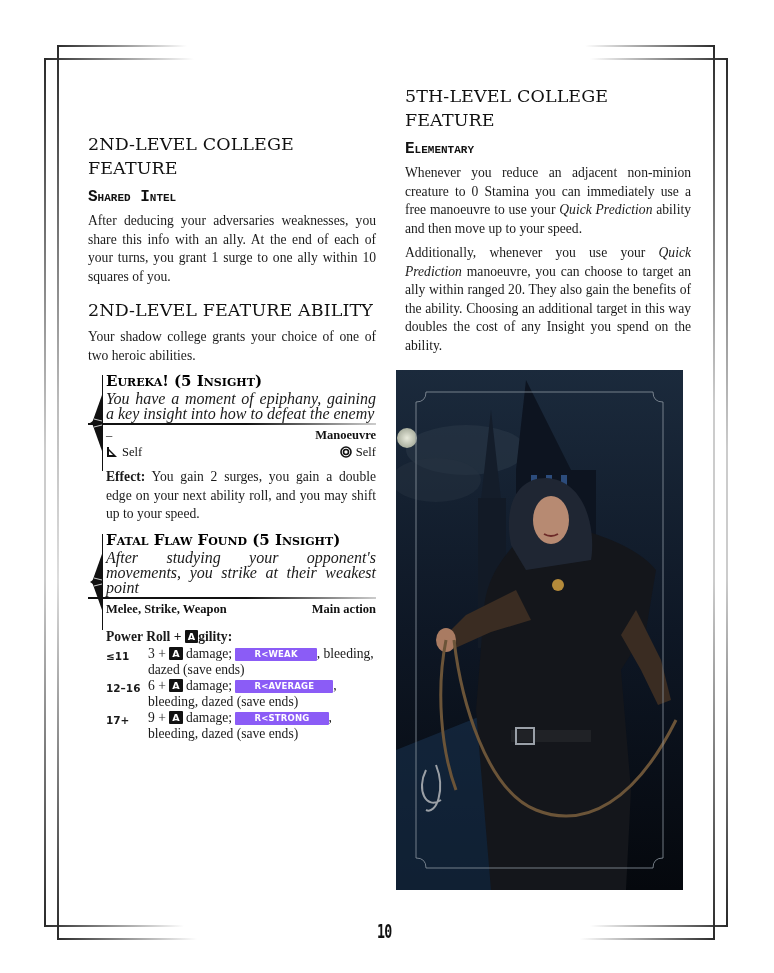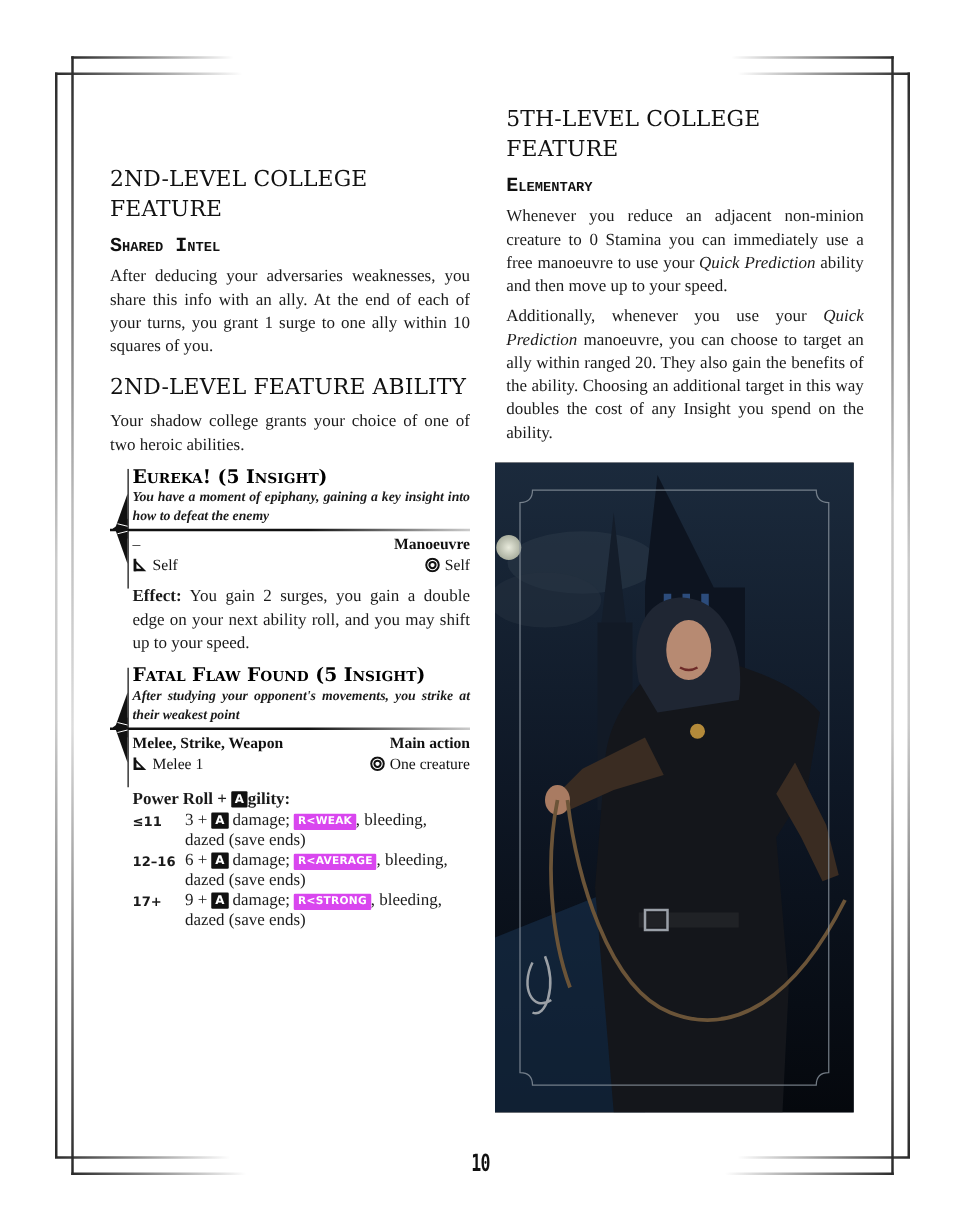--- a/index.html
+++ b/index.html
@@ -30,32 +30,32 @@
     h3.feature { font-family: Liberation Mono, monospace; font-weight: bold; font-size: 16px; font-variant: small-caps; color: #111; line-height: 22px; margin-bottom: 4px; }
     p.body { font-family: "Liberation Serif", serif; font-size: 13.6px; line-height: 18.5px; text-align: justify; color: #1a1a1a; }
     p.body em { font-style: italic; }
     .gap { height: 6px; }
     .gap-lg { height: 12px; }
 
     
     .ability { position: relative; padding-left: 18px; margin-left: 0; }
     .ability .spike { position: absolute; left: 2px; top: 4px; width: 14px; height: 96px; }
     .ability-title { font-family: "DejaVu Serif", serif; font-weight: bold; font-size: 15px; font-variant: small-caps; line-height: 20px; color: #000000; }
-    .ability-flavor { font-family: "Liberation Serif", serif; font-style: italic; font-size: 11px; line-height: 15px; color: #1a1a1a; text-align: justify; font-weight: bold; }
+    .ability-flavor { font-family: "Liberation Serif", serif; font-style: italic; font-size: 16px; line-height: 15px; color: #1a1a1a; text-align: justify; }
     .ability-rule { height: 2px; margin: 2px 0 2px -18px; background: linear-gradient(to right, #111 0%, #111 55%, #ccc 100%); }
     .ability-row { display: flex; justify-content: space-between; align-items: center; font-family: "Liberation Serif", serif; font-size: 12.5px; line-height: 17px; color: #111; }
     .ability-row .bold { font-weight: bold; }
     .ability-row .ico { display: inline-block; width: 12px; height: 12px; vertical-align: -2px; margin-right: 4px; }
     .effect { margin-top: 7px; }
     .effect b { font-weight: bold; }
 
     
     .power-head { font-family: "Liberation Serif", serif; font-weight: bold; font-size: 13.6px; line-height: 18px; margin-top: 10px; }
     .badge-a { display: inline-block; background: #111; color: #fff; font-family: "DejaVu Sans", sans-serif; font-weight: bold; font-size: 9.5px; line-height: 13px; padding: 0 3px; border-radius: 1px; vertical-align: 1px; }
-    .badge-r { display: inline-block; background: #d946ef; color: #fff; font-family: "DejaVu Sans", sans-serif; font-weight: bold; font-size: 8.5px; line-height: 13px; padding: 0 3px; border-radius: 1px; vertical-align: 1px; letter-spacing: 0.2px; }
+    .badge-r { display: inline-block; background: #8b5cf6; color: #fff; font-family: "DejaVu Sans", sans-serif; font-weight: bold; font-size: 8.5px; line-height: 13px; padding: 0 19px; border-radius: 1px; vertical-align: 1px; letter-spacing: 0.2px; }
     .tier { display: flex; font-family: "Liberation Serif", serif; font-size: 13.6px; line-height: 16px; }
     .tier .tlabel { width: 42px; flex: 0 0 42px; font-family: "DejaVu Sans", sans-serif; font-weight: bold; font-size: 10.5px; padding-top: 2px; }
     .tier .ttext { flex: 1; }
 
     
     .art { position: absolute; left: 396px; top: 370px; width: 287px; height: 520px; overflow: hidden;
       background: radial-gradient(ellipse at 55% 35%, #1d2b3d 0%, #101826 40%, #080c14 80%); }
     .art svg { position: absolute; left: 0; top: 0; }
 
     .page-num { position: absolute; left: 377px; top: 920px; font-family: "DejaVu Sans Mono", monospace; font-weight: bold; font-size: 19px; color: #111; transform: scaleX(0.7); transform-origin: left; letter-spacing: -1px; }
@@ -126,35 +126,20 @@
       <path d="M12 40 L0 48 L12 56 Z" fill="#111"></path>
       <path d="M4 44 L12 46 M4 52 L12 50" stroke="#fff" stroke-width="0.8"></path>
     </svg>
     <div class="ability-title">Fatal Flaw Found (5 Insight)</div>
     <div class="ability-flavor">After studying your opponent's movements, you strike at their weakest point</div>
     <div class="ability-rule"></div>
     <div class="ability-row">
       <span class="bold">Melee, Strike, Weapon</span>
       <span class="bold">Main action</span>
     </div>
-    <div class="ability-row">
-      <span>
-        <svg class="ico" viewBox="0 0 12 12">
-            <path d="M1 1 L1 11 L11 11 Z" fill="#111"></path>
-            <path d="M3 5 L3 9 L7 9 Z" fill="#fff"></path>
-            <path d="M1 1 L3 1 L3 11 L1 11Z" fill="#111"></path>
-          </svg><span>Melee 1</span>
-      </span>
-      <span>
-        <svg class="ico" viewBox="0 0 12 12">
-            <circle cx="6" cy="6" r="5" fill="none" stroke="#111" stroke-width="1.6"></circle>
-            <circle cx="6" cy="6" r="2.5" fill="none" stroke="#111" stroke-width="1.6"></circle>
-          </svg><span>One creature</span>
-      </span>
-    </div>
 
     <div class="power-head">
       <span>Power Roll + </span><span class="badge-a">A</span><span>gility:</span>
     </div>
 
     <div class="tier">
       <span class="tlabel">≤11</span>
       <span class="ttext"><span>3 + </span><span class="badge-a">A</span><span> damage; </span><span class="badge-r">R&lt;WEAK</span><span>, bleeding, dazed (save ends)</span></span>
     </div>
     <div class="tier">

